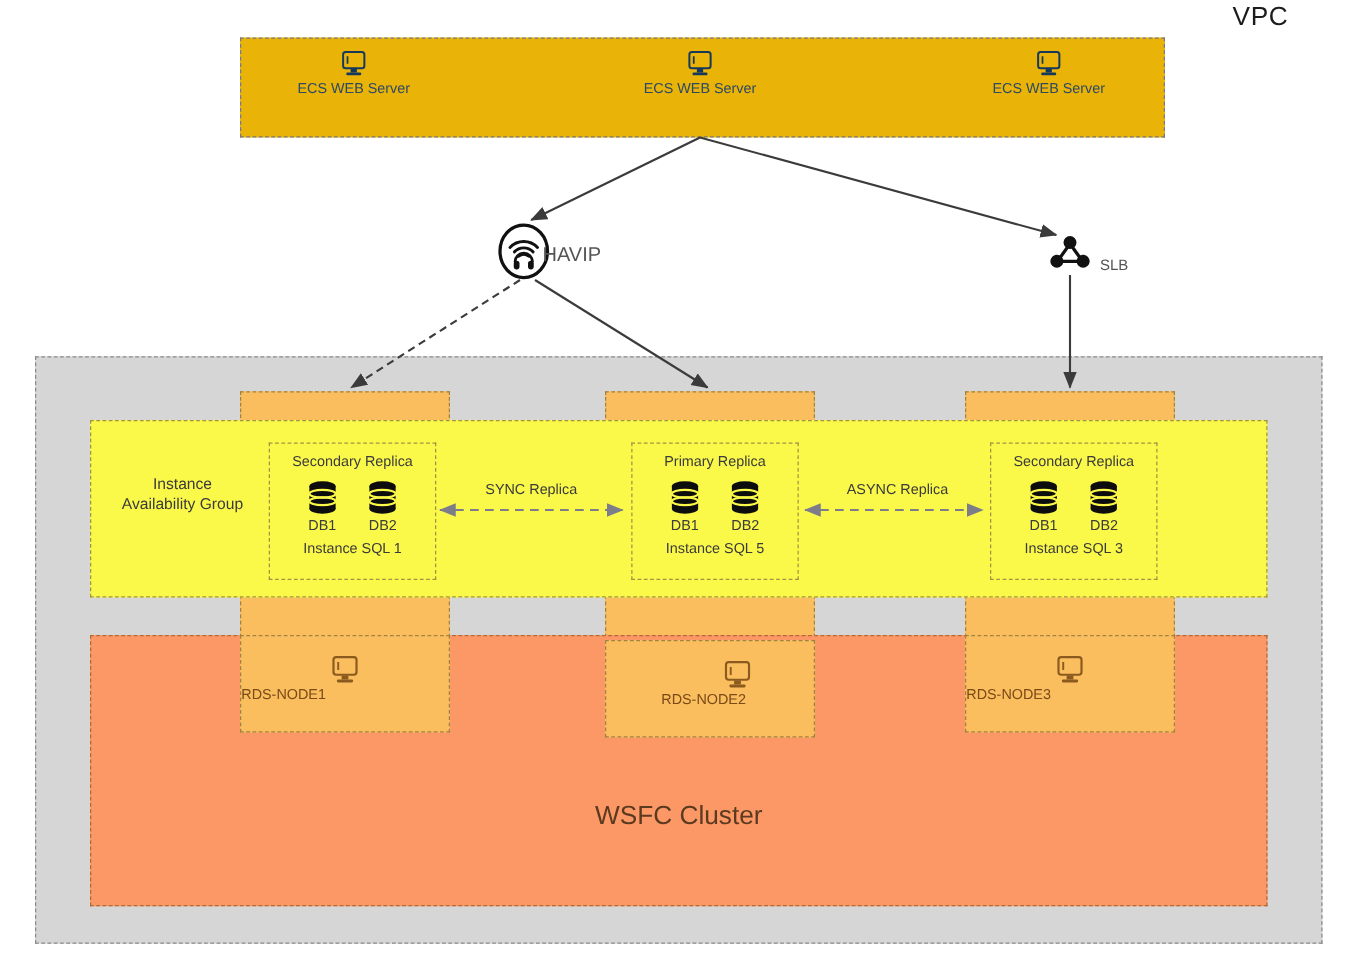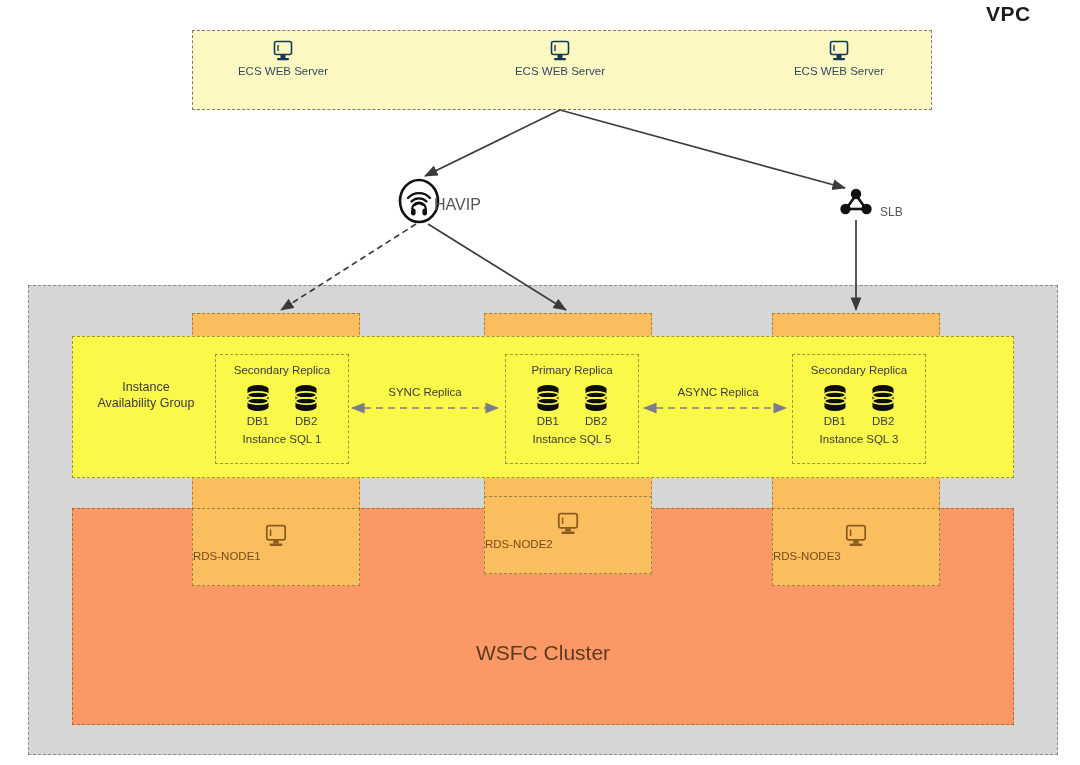--- a/index.html
+++ b/index.html
@@ -4,27 +4,27 @@
 <style>
   html,body{margin:0;padding:0;background:#ffffff;}
   body{
     width:1080px;height:765px;position:relative;overflow:hidden;
     font-family:"Liberation Sans","DejaVu Sans",sans-serif;
     color:#3b3b3b;
   }
   .abs{position:absolute;}
   
   #vpc-label{
-    left:986px;top:2px;font-size:21px;font-weight:700;color:#1c1c1c;
+    left:986px;top:2px;font-size:21px;font-weight:400;color:#1c1c1c;
     letter-spacing:.5px;
   }
   
   #ecs-band{
     left:192px;top:30px;width:740px;height:80px;
-    background:#fef9c3;border:1.5px dashed #7a7a7a;box-sizing:border-box;padding-left:45px;
+    background:#eab308;border:1.5px dashed #7a7a7a;box-sizing:border-box;padding-left:45px;
   }
   .ecs-node{position:absolute;top:8px;width:180px;text-align:center;}
   .ecs-node .lbl{font-size:11.5px;color:#2d4a63;margin-top:2px;}
   
   .monitor{display:block;margin:0 auto;}
   
   #havip-group{left:396px;top:178px;width:46px;height:46px;}
   #havip-label{left:434px;top:196px;font-size:16px;color:#555;}
   #slb-group{left:838px;top:186px;width:36px;height:32px;}
   #slb-label{left:880px;top:205px;font-size:12px;color:#555;}
@@ -167,21 +167,21 @@
     <svg class="monitor" width="24" height="26" viewBox="0 0 22 24" style="margin-top:14px;">
       <rect x="2.5" y="2.5" width="17" height="13" rx="2" ry="2" fill="none" stroke="#8a5a1e" stroke-width="1.6"></rect>
       <line x1="6" y1="6" x2="6" y2="12" stroke="#8a5a1e" stroke-width="1.4"></line>
       <rect x="8.5" y="16" width="5" height="3" fill="#8a5a1e"></rect>
       <rect x="5" y="19" width="12" height="2.2" rx="1" fill="#8a5a1e"></rect>
     </svg>
   </span>
   <div class="lbl">RDS-NODE1</div>
 </div>
 
-<div class="abs rds-node" style="left:484px;top:496px;">
+<div class="abs rds-node" style="left:484px;top:512px;padding-left:44px;">
   <span>
     <svg class="monitor" width="24" height="26" viewBox="0 0 22 24" style="margin-top:14px;">
       <rect x="2.5" y="2.5" width="17" height="13" rx="2" ry="2" fill="none" stroke="#8a5a1e" stroke-width="1.6"></rect>
       <line x1="6" y1="6" x2="6" y2="12" stroke="#8a5a1e" stroke-width="1.4"></line>
       <rect x="8.5" y="16" width="5" height="3" fill="#8a5a1e"></rect>
       <rect x="5" y="19" width="12" height="2.2" rx="1" fill="#8a5a1e"></rect>
     </svg>
   </span>
   <div class="lbl">RDS-NODE2</div>
 </div>

